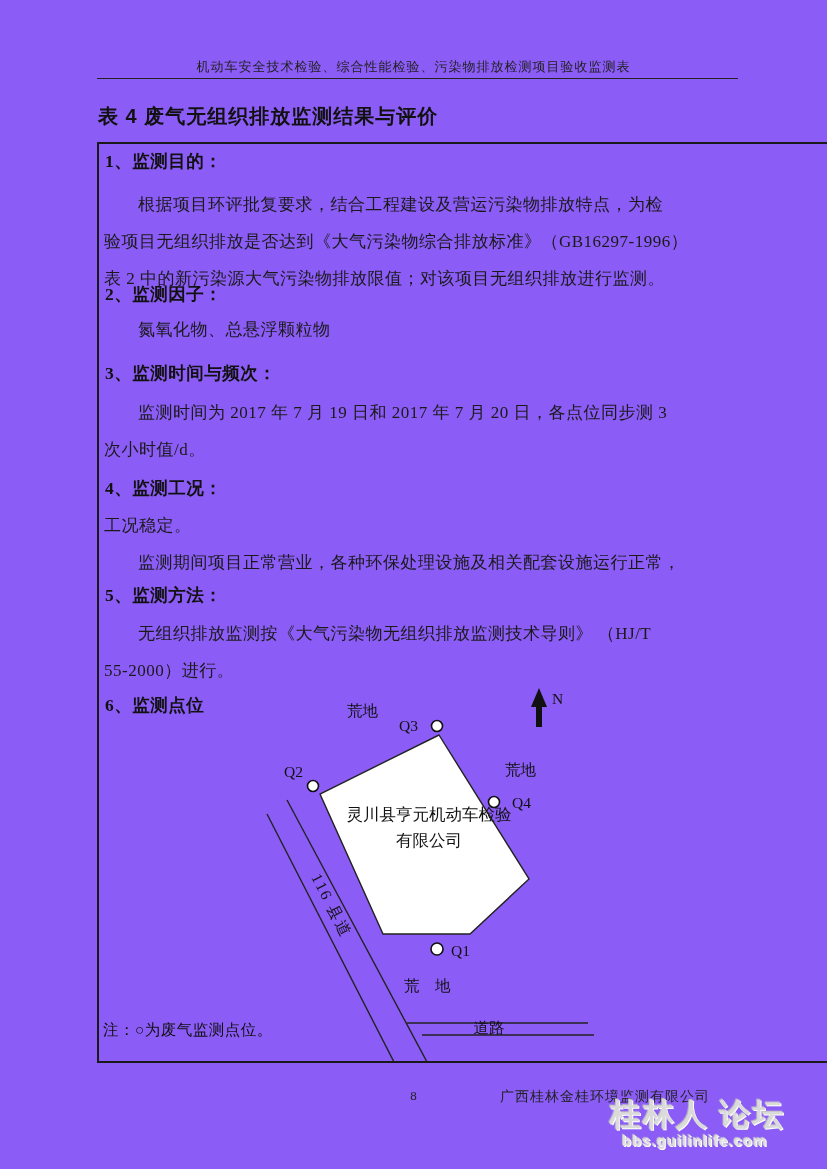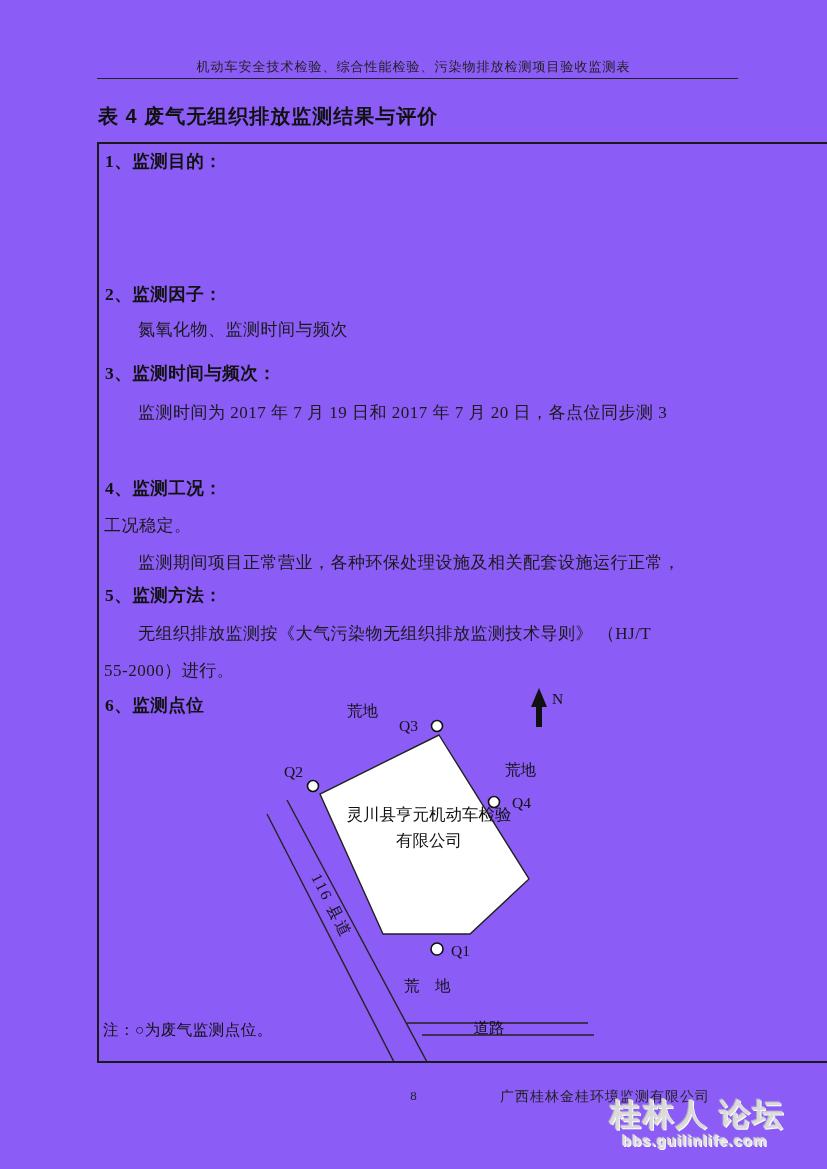--- a/index.html
+++ b/index.html
@@ -90,29 +90,35 @@
 <div class="page">
 
   <div class="doc-header">机动车安全技术检验、综合性能检验、污染物排放检测项目验收监测表</div>
   <div class="header-rule"></div>
 
   <div class="doc-title">表 4   废气无组织排放监测结果与评价</div>
 
   <div class="content-box">
 
     <div class="sec-h s1h">1、监测目的：</div>
+    <div class="sec-p s1p">
+      <div class="bline indent">根据项目环评批复要求，结合工程建设及营运污染物排放特点，为检</div>
+      <div class="bline">验项目无组织排放是否达到《大气污染物综合排放标准》（GB16297-1996）</div>
+      <div class="bline">表 2 中的新污染源大气污染物排放限值；对该项目无组织排放进行监测。</div>
+    </div>
 
     <div class="sec-h s2h">2、监测因子：</div>
     <div class="sec-p s2p">
-      <div class="bline indent">氮氧化物、监测时间与频次</div>
+      <div class="bline indent">氮氧化物、总悬浮颗粒物</div>
     </div>
 
     <div class="sec-h s3h">3、监测时间与频次：</div>
     <div class="sec-p s3p">
       <div class="bline indent">监测时间为 2017 年 7 月 19 日和 2017 年 7 月 20 日，各点位同步测 3</div>
+      <div class="bline">次小时值/d。</div>
     </div>
 
     <div class="sec-h s4h">4、监测工况：</div>
     <div class="sec-p s4p">
       <div class="bline">工况稳定。</div>
       <div class="bline indent">监测期间项目正常营业，各种环保处理设施及相关配套设施运行正常，</div>
     </div>
 
     <div class="sec-h s5h">5、监测方法：</div>
     <div class="sec-p s5p">

